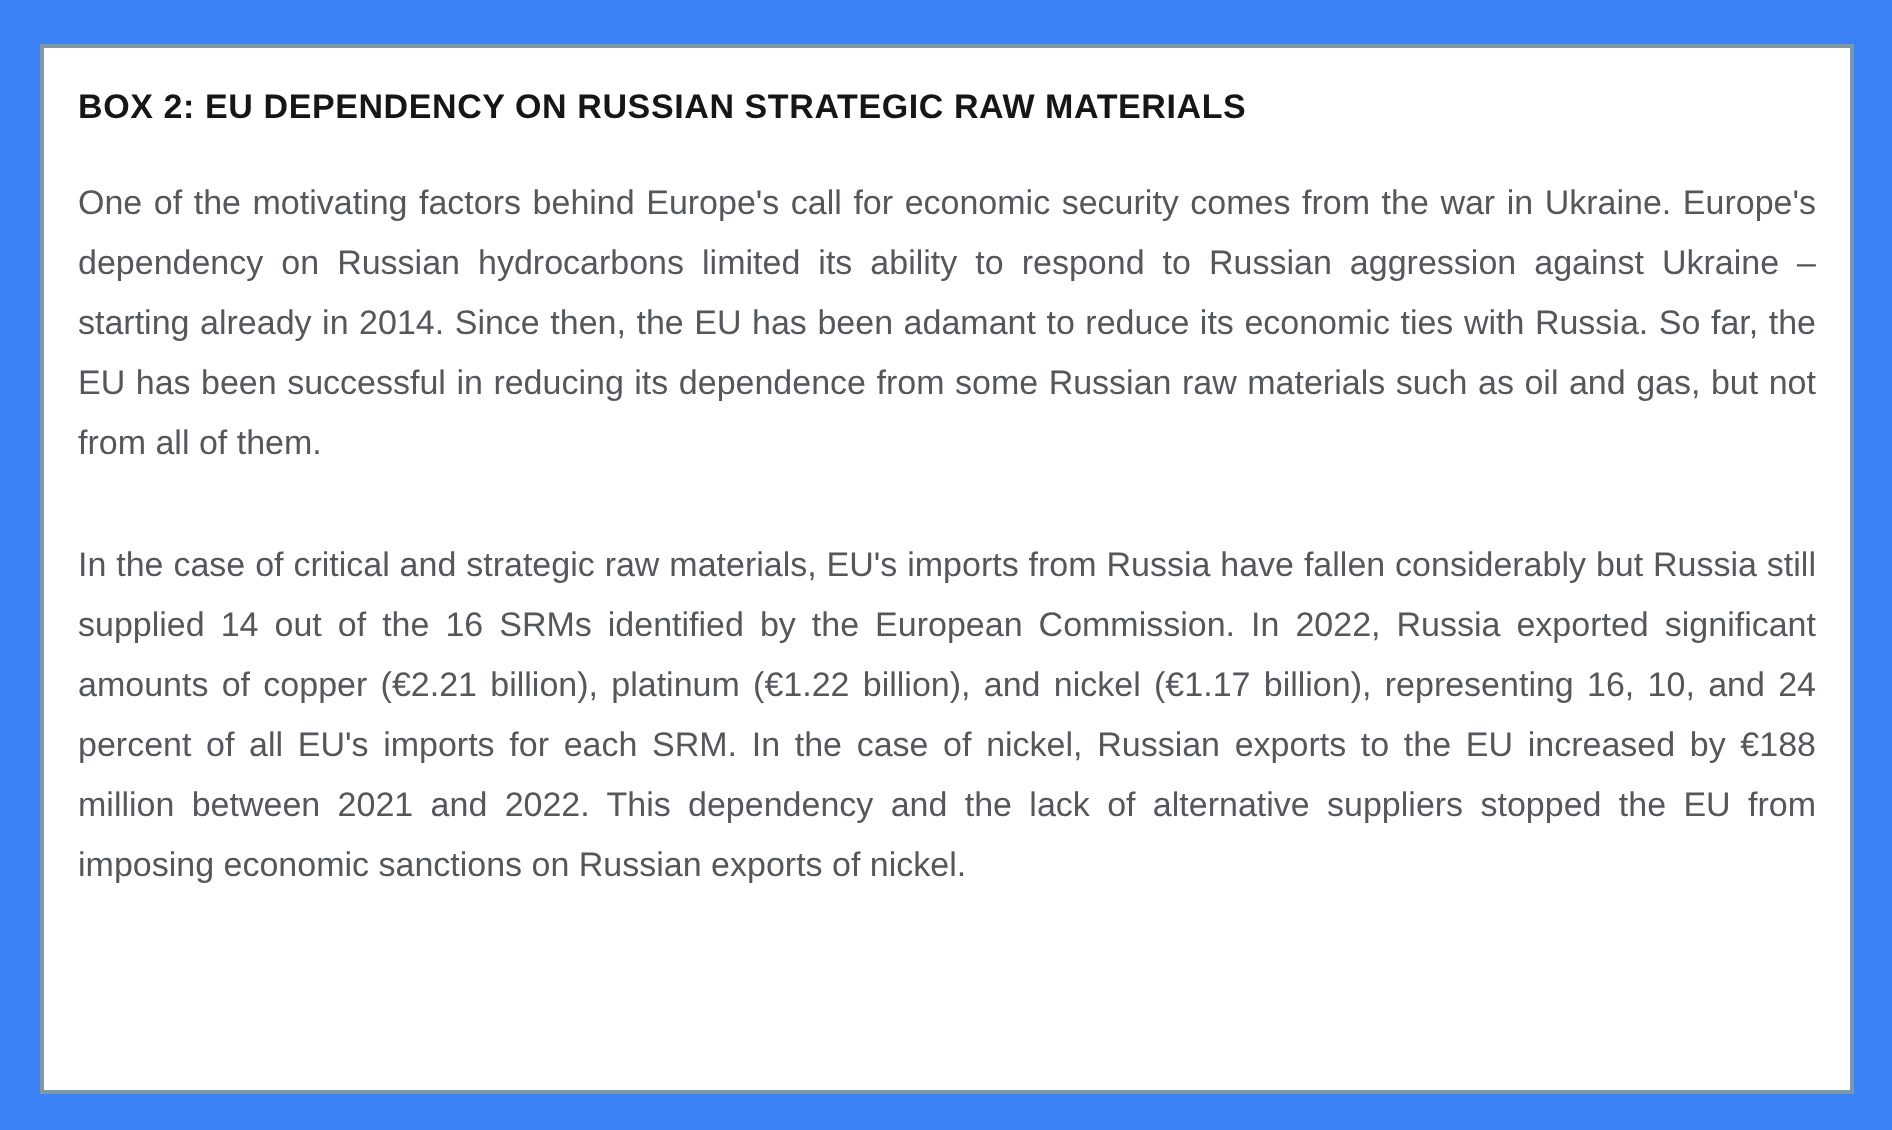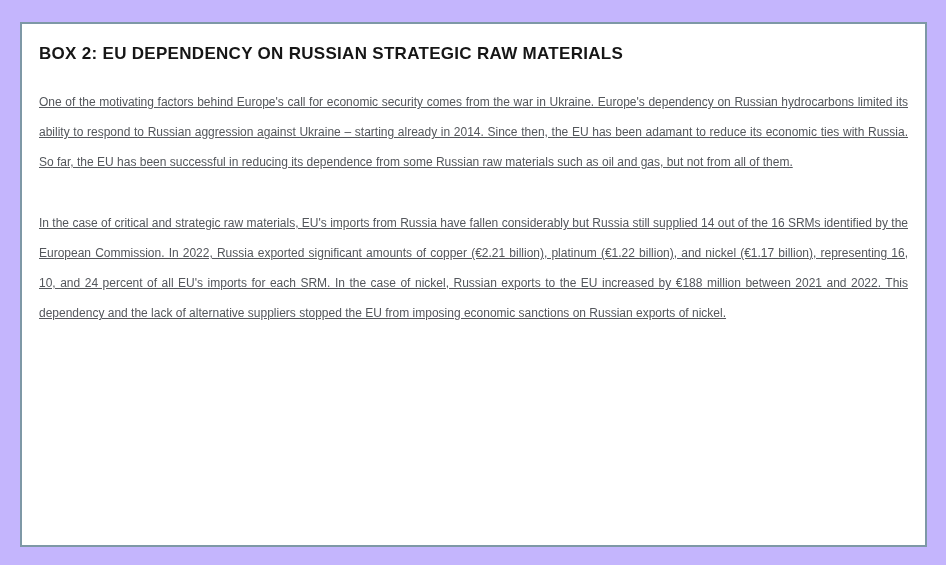--- a/index.html
+++ b/index.html
@@ -8,21 +8,21 @@
     background: #ffffff;
     width: 946px;
     height: 565px;
     overflow: hidden;
     font-family: "Liberation Sans", sans-serif;
   }
   .page {
     position: relative;
     width: 946px;
     height: 565px;
-    background: #c4b5fd;
+    background: #3b82f6;
   }
   .box {
     position: absolute;
     left: 20px;
     top: 22px;
     width: 907px;
     height: 525px;
     box-sizing: border-box;
     border: 2px solid #7e98a6;
     background: #ffffff;
@@ -30,25 +30,24 @@
   }
   .box-title {
     margin: 0 0 23px 0;
     font-size: 17px;
     font-weight: bold;
     letter-spacing: 0.3px;
     color: #161616;
   }
   .box-paragraph {
     margin: 0 0 31px 0;
-    font-size: 12px;
+    font-size: 17px;
     line-height: 30px;
     color: #54575c;
     text-align: justify;
-    text-decoration: underline;
   }
 </style>
 </head>
 <body>
 
 <div class="page">
   <div class="box">
     <h2 class="box-title">BOX 2: EU DEPENDENCY ON RUSSIAN STRATEGIC RAW MATERIALS</h2>
     <p class="box-paragraph">One of the motivating factors behind Europe's call for economic security comes from the war in Ukraine. Europe's dependency on Russian hydrocarbons limited its ability to respond to Russian aggression against Ukraine – starting already in 2014. Since then, the EU has been adamant to reduce its economic ties with Russia. So far, the EU has been successful in reducing its dependence from some Russian raw materials such as oil and gas, but not from all of them.</p>
     <p class="box-paragraph">In the case of critical and strategic raw materials, EU's imports from Russia have fallen considerably but Russia still supplied 14 out of the 16 SRMs identified by the European Commission. In 2022, Russia exported significant amounts of copper (€2.21 billion), platinum (€1.22 billion), and nickel (€1.17 billion), representing 16, 10, and 24 percent of all EU's imports for each SRM. In the case of nickel, Russian exports to the EU increased by €188 million between 2021 and 2022. This dependency and the lack of alternative suppliers stopped the EU from imposing economic sanctions on Russian exports of nickel.</p>

